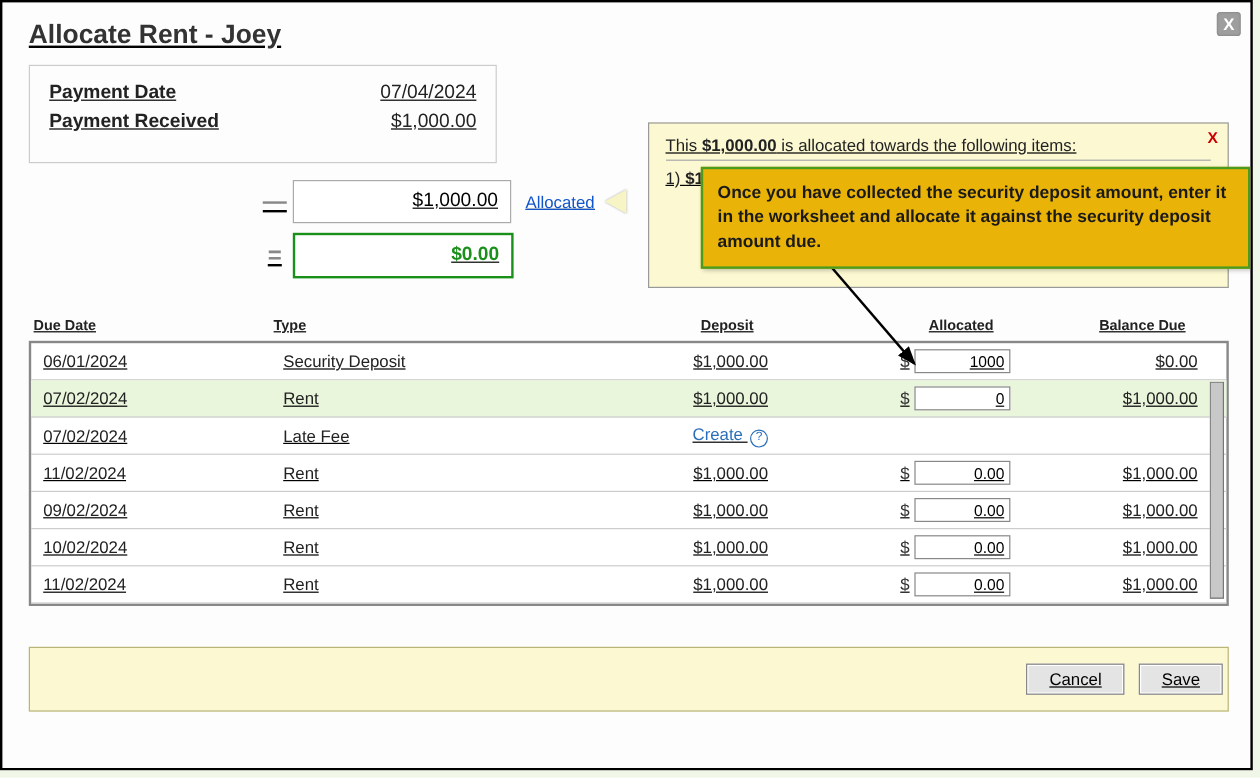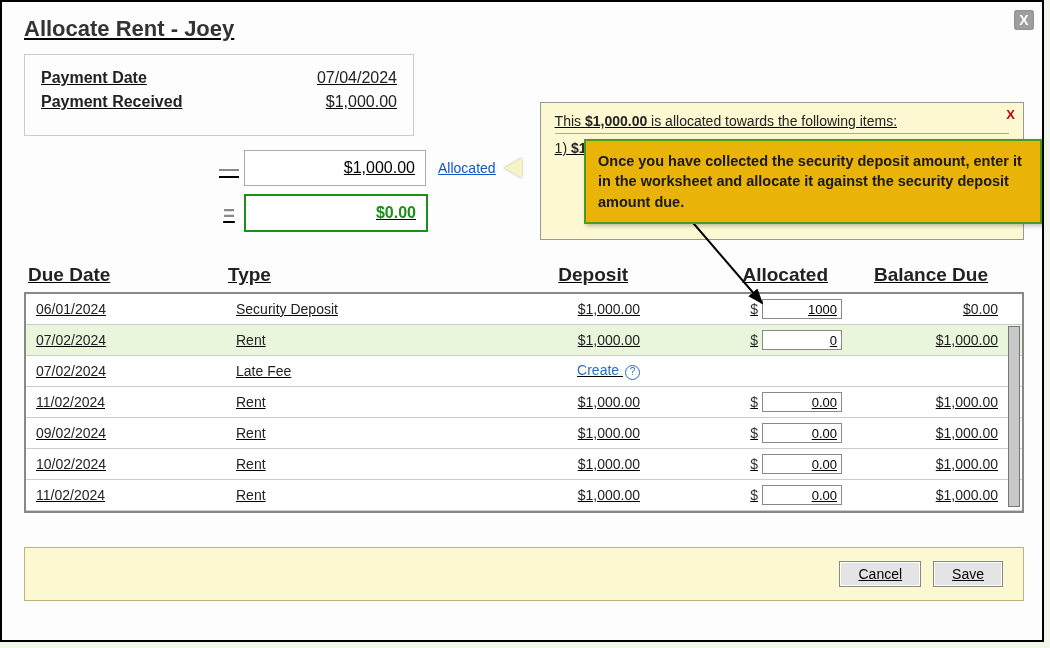--- a/index.html
+++ b/index.html
@@ -181,21 +181,21 @@
   
   .table-wrap {
     margin-top: 18px;
     position: relative;
   }
   .grid-hdr {
     display:grid;
     grid-template-columns: 200px 200px 220px 200px 160px;
     padding: 6px 4px;
     font-weight:700;
-    font-size:19px;
+    font-size:12px;
     color:#222;
   }
   .grid-hdr .h-amount, .grid-hdr .h-alloc, .grid-hdr .h-bal { text-align:right; padding-right:20px; }
 
   .grid-body {
     border: 2px solid #888;
     background:#fff;
     position:relative;
   }
   
@@ -252,21 +252,21 @@
   
   .footer-bar {
     margin-top: 34px;
     height: 52px;
     background:#fbf8d2;
     border:1px solid #b8b47a;
     display:flex;
     justify-content:flex-end;
     align-items:center;
     gap:12px;
-    padding-right:20px;
+    padding-right:4px;
   }
   .btn {
     background:#e4e4e4;
     border:1px solid #888;
     box-shadow: inset 0 0 0 1px #fff;
     padding: 4px 18px;
     font-size:14px;
     cursor:pointer;
   }
 </style>

